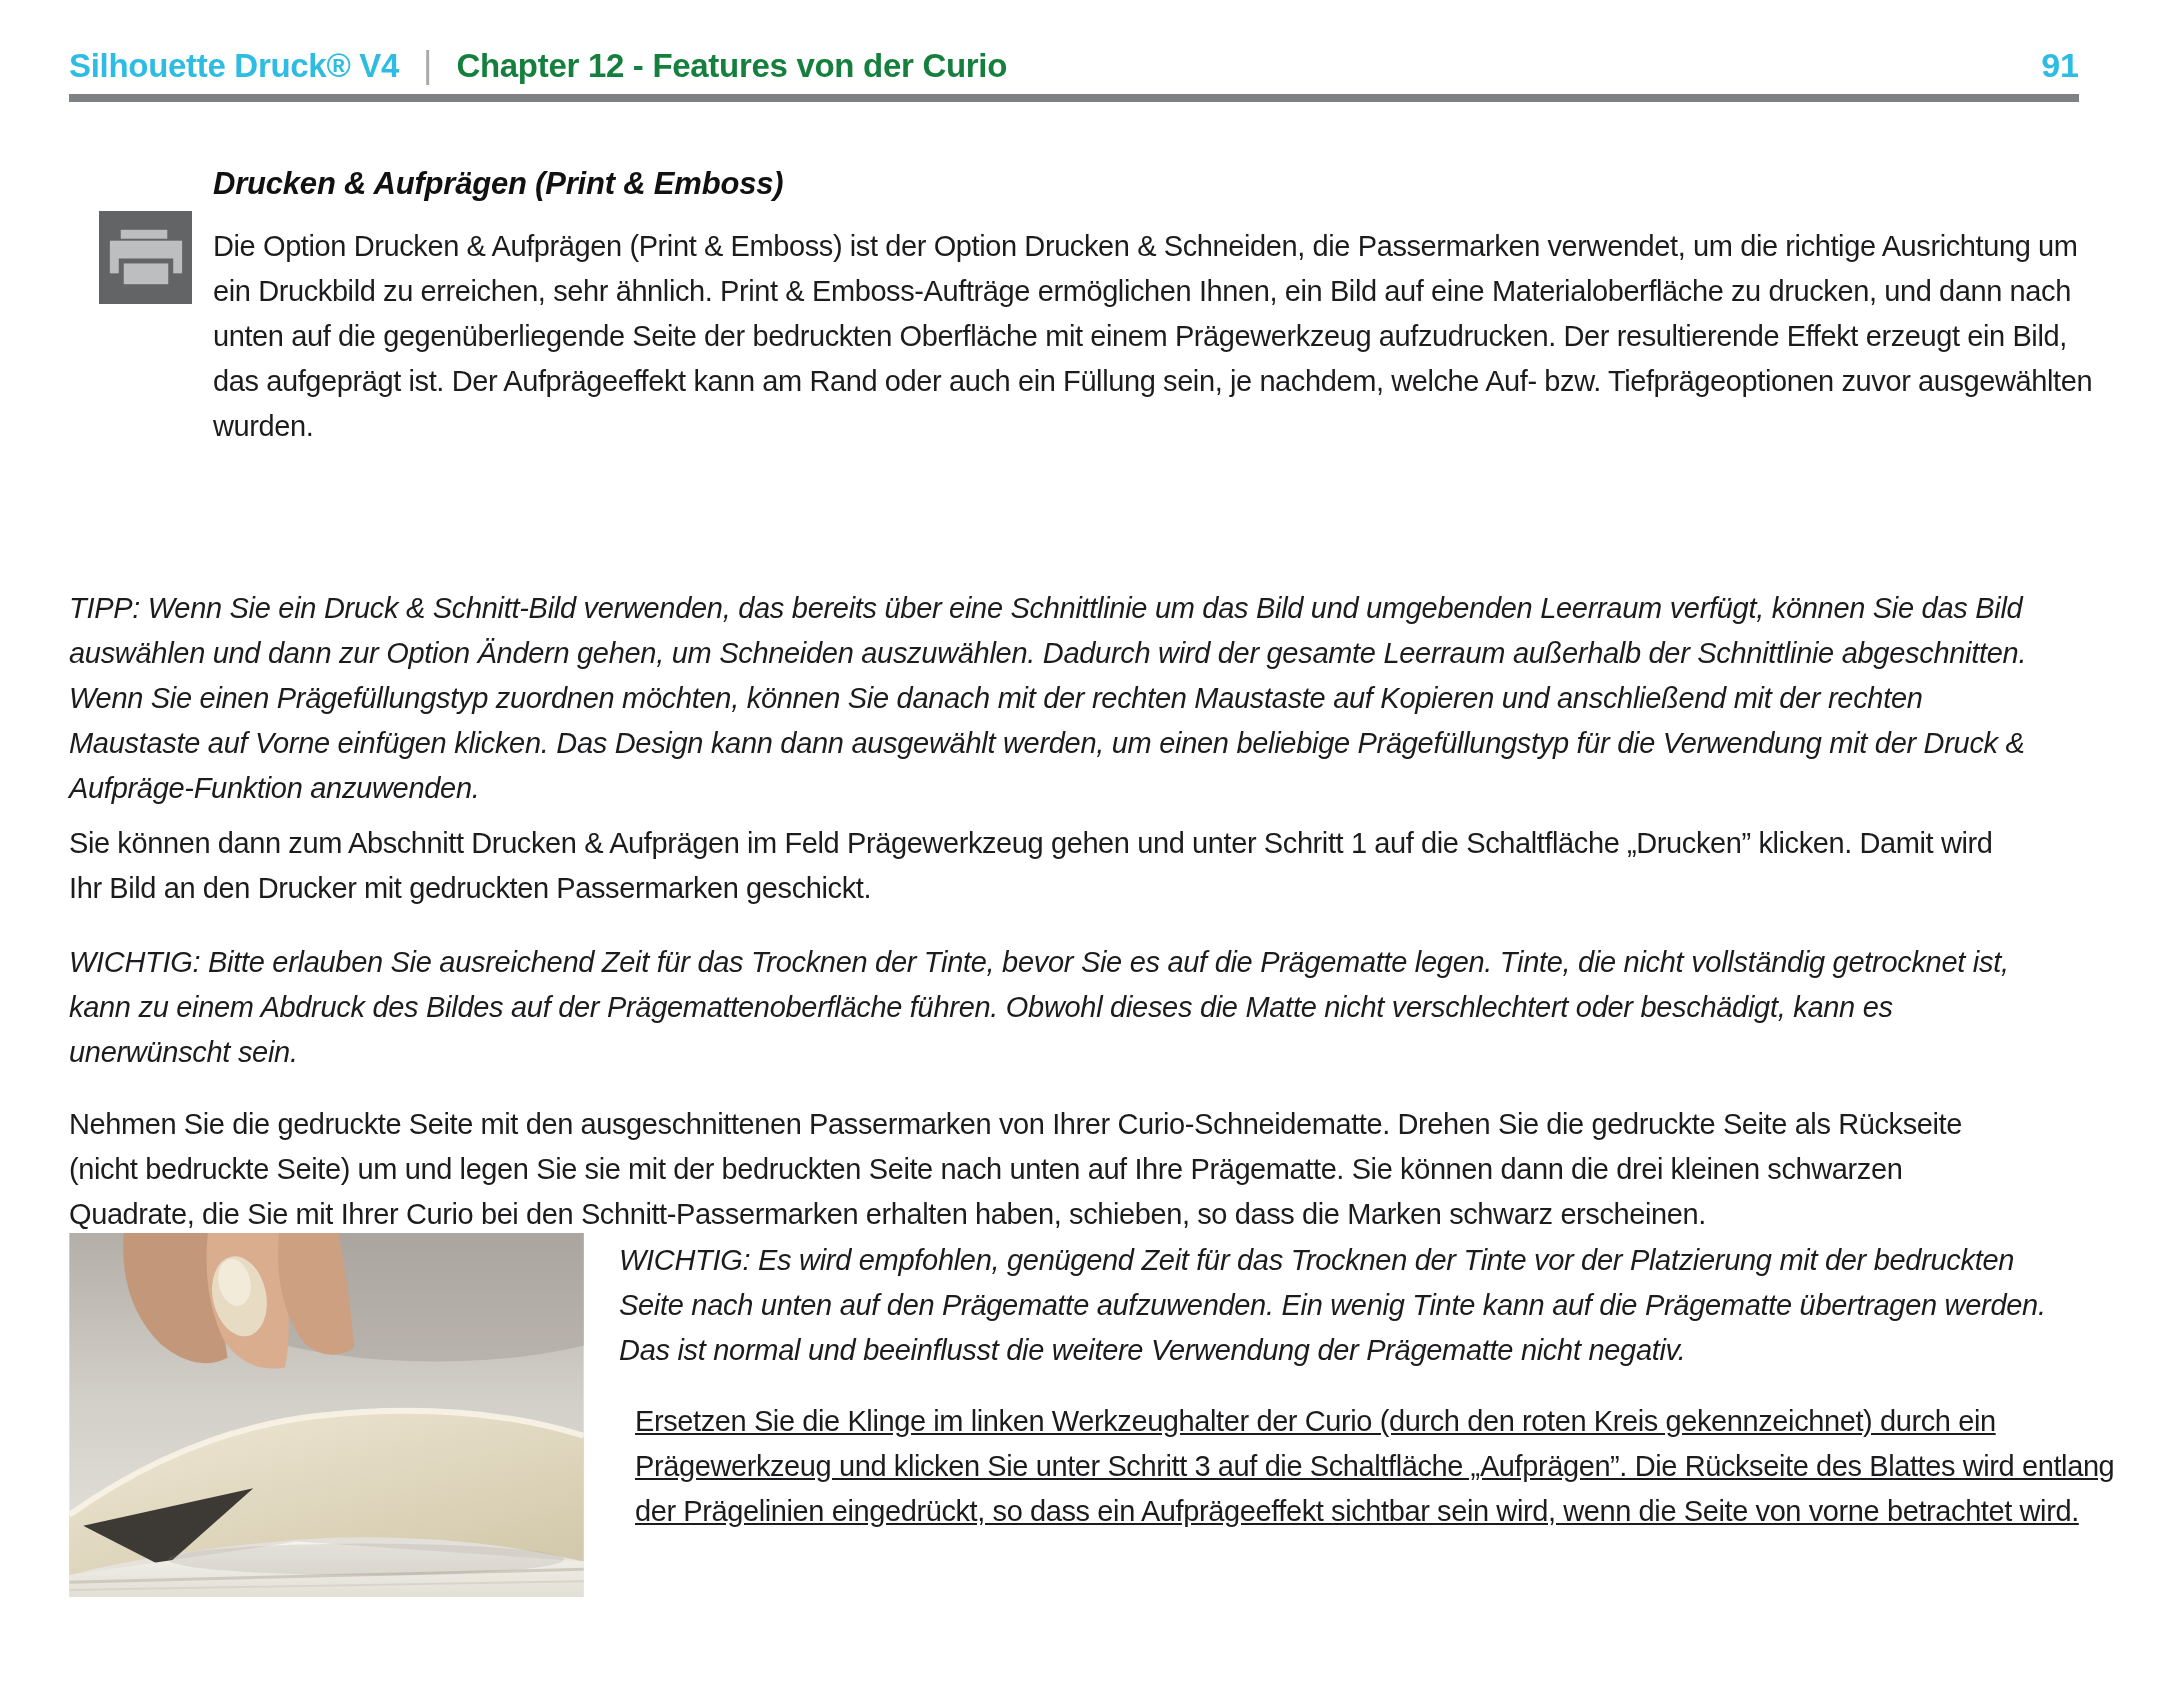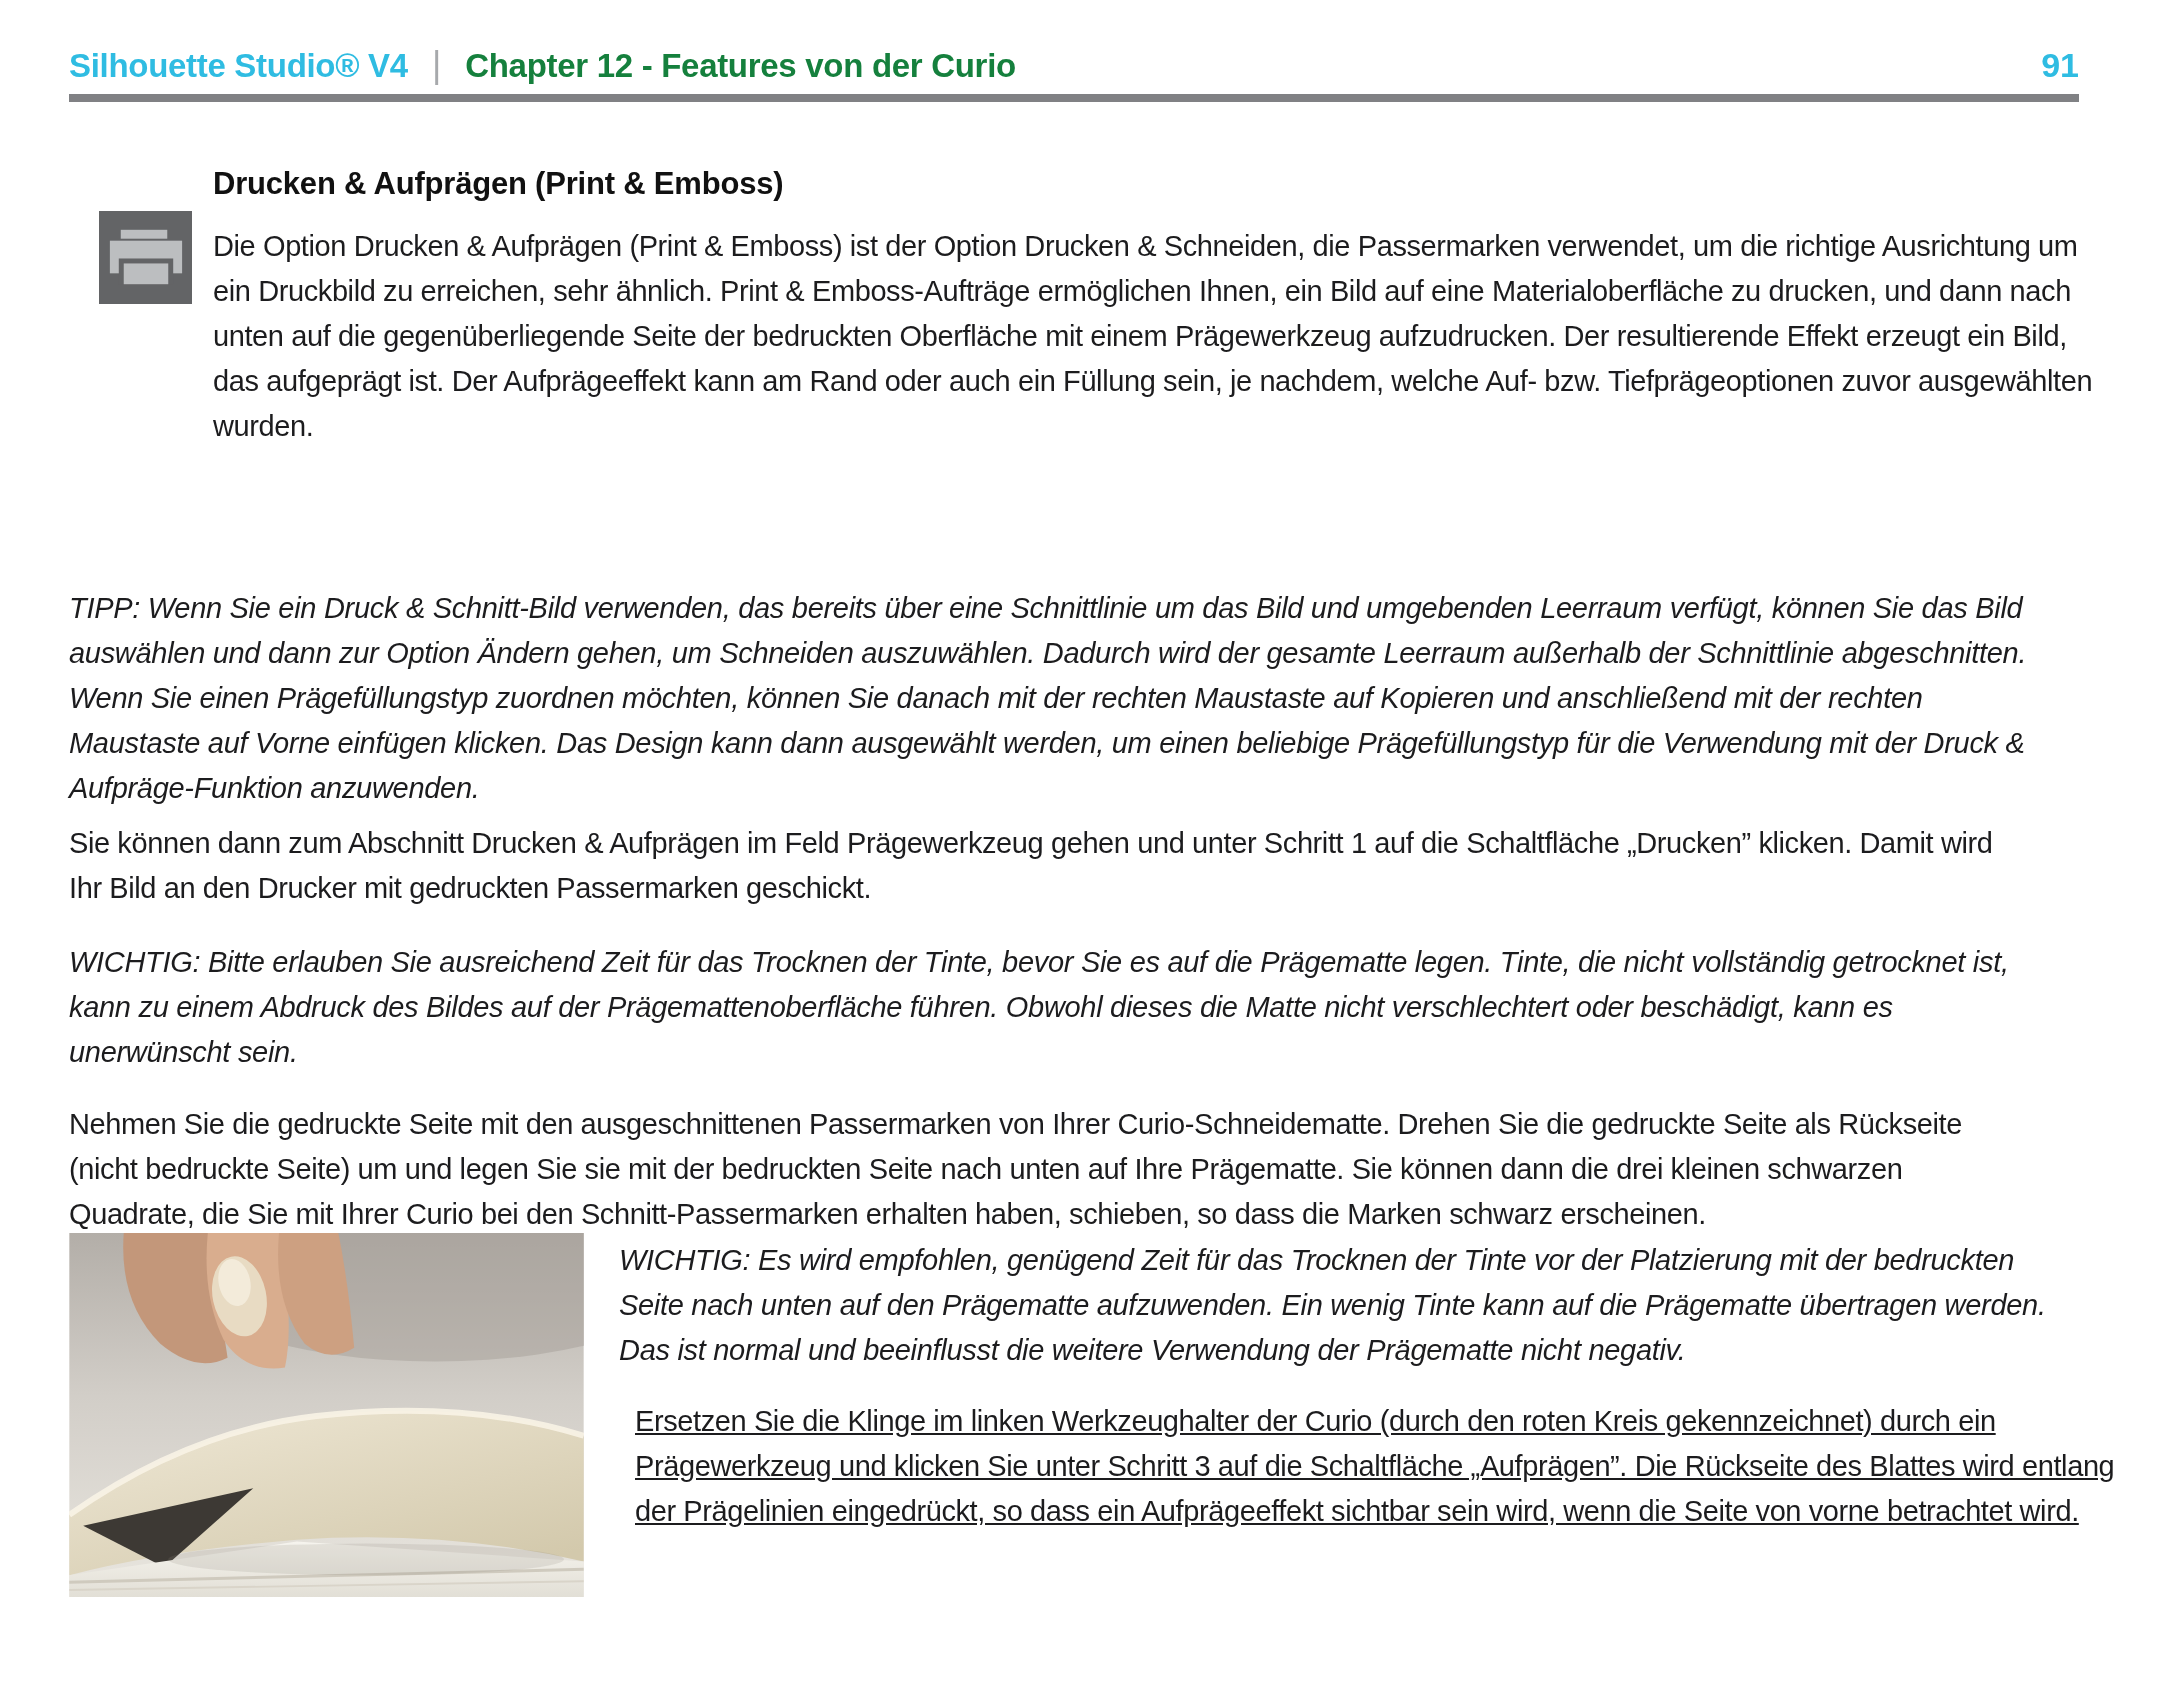--- a/index.html
+++ b/index.html
@@ -18,21 +18,21 @@
   .chapter{font-size:33px;font-weight:600;color:#15803d;letter-spacing:-0.3px;}
   .pagenum{margin-left:auto;font-size:34px;font-weight:600;color:#2fbce2;}
   .rule{position:absolute;left:69px;top:94px;width:2010px;height:8px;background:#808184;}
 
   
   .para{position:absolute;font-size:29px;line-height:45px;letter-spacing:-0.4px;color:#1c1c1e;}
   .italic{font-style:italic;letter-spacing:-0.3px;}
 
   .section-heading{
     position:absolute;left:213px;top:140px;
-    font-size:31px;font-weight:700;letter-spacing:-0.2px;color:#111;
+    font-size:31px;font-weight:700;font-style:italic;letter-spacing:-0.2px;color:#111;
   }
   .printer-icon{position:absolute;left:99px;top:211px;width:93px;height:93px;}
 
   .p-intro{left:213px;top:195px;width:1896px;}
   .p-begin{left:69px;top:436px;width:2039px;}
   .p-tipp{left:69px;top:557px;width:1970px;}
   .p-step1{left:69px;top:792px;width:1940px;}
   .p-wichtig1{left:69px;top:911px;width:1980px;}
   .p-nehmen{left:69px;top:1073px;width:1940px;}
 
@@ -40,21 +40,21 @@
   .bottom-text{position:absolute;left:619px;top:1234px;width:1490px;}
   .p-wichtig2{position:static;width:1455px;margin:4px 0 26px 0;}
   .p-ersetzen{position:static;width:1490px;margin:16px;text-decoration:underline;}
 </style>
 </head>
 <body>
 
 <div class="page">
 
   <div class="header">
-    <span class="brand">Silhouette Studio® V4</span>
+    <span class="brand">Silhouette Druck® V4</span>
     <span class="hsep">|</span>
     <span class="chapter">Chapter 12 - Features von der Curio</span>
     <span class="pagenum">91</span>
   </div>
   <div class="rule"></div>
 
   <h2 class="section-heading">Drucken &amp; Aufprägen (Print &amp; Emboss)</h2>
 
   <div class="printer-icon">
     <svg viewBox="0 0 94 94" width="93" height="93">

